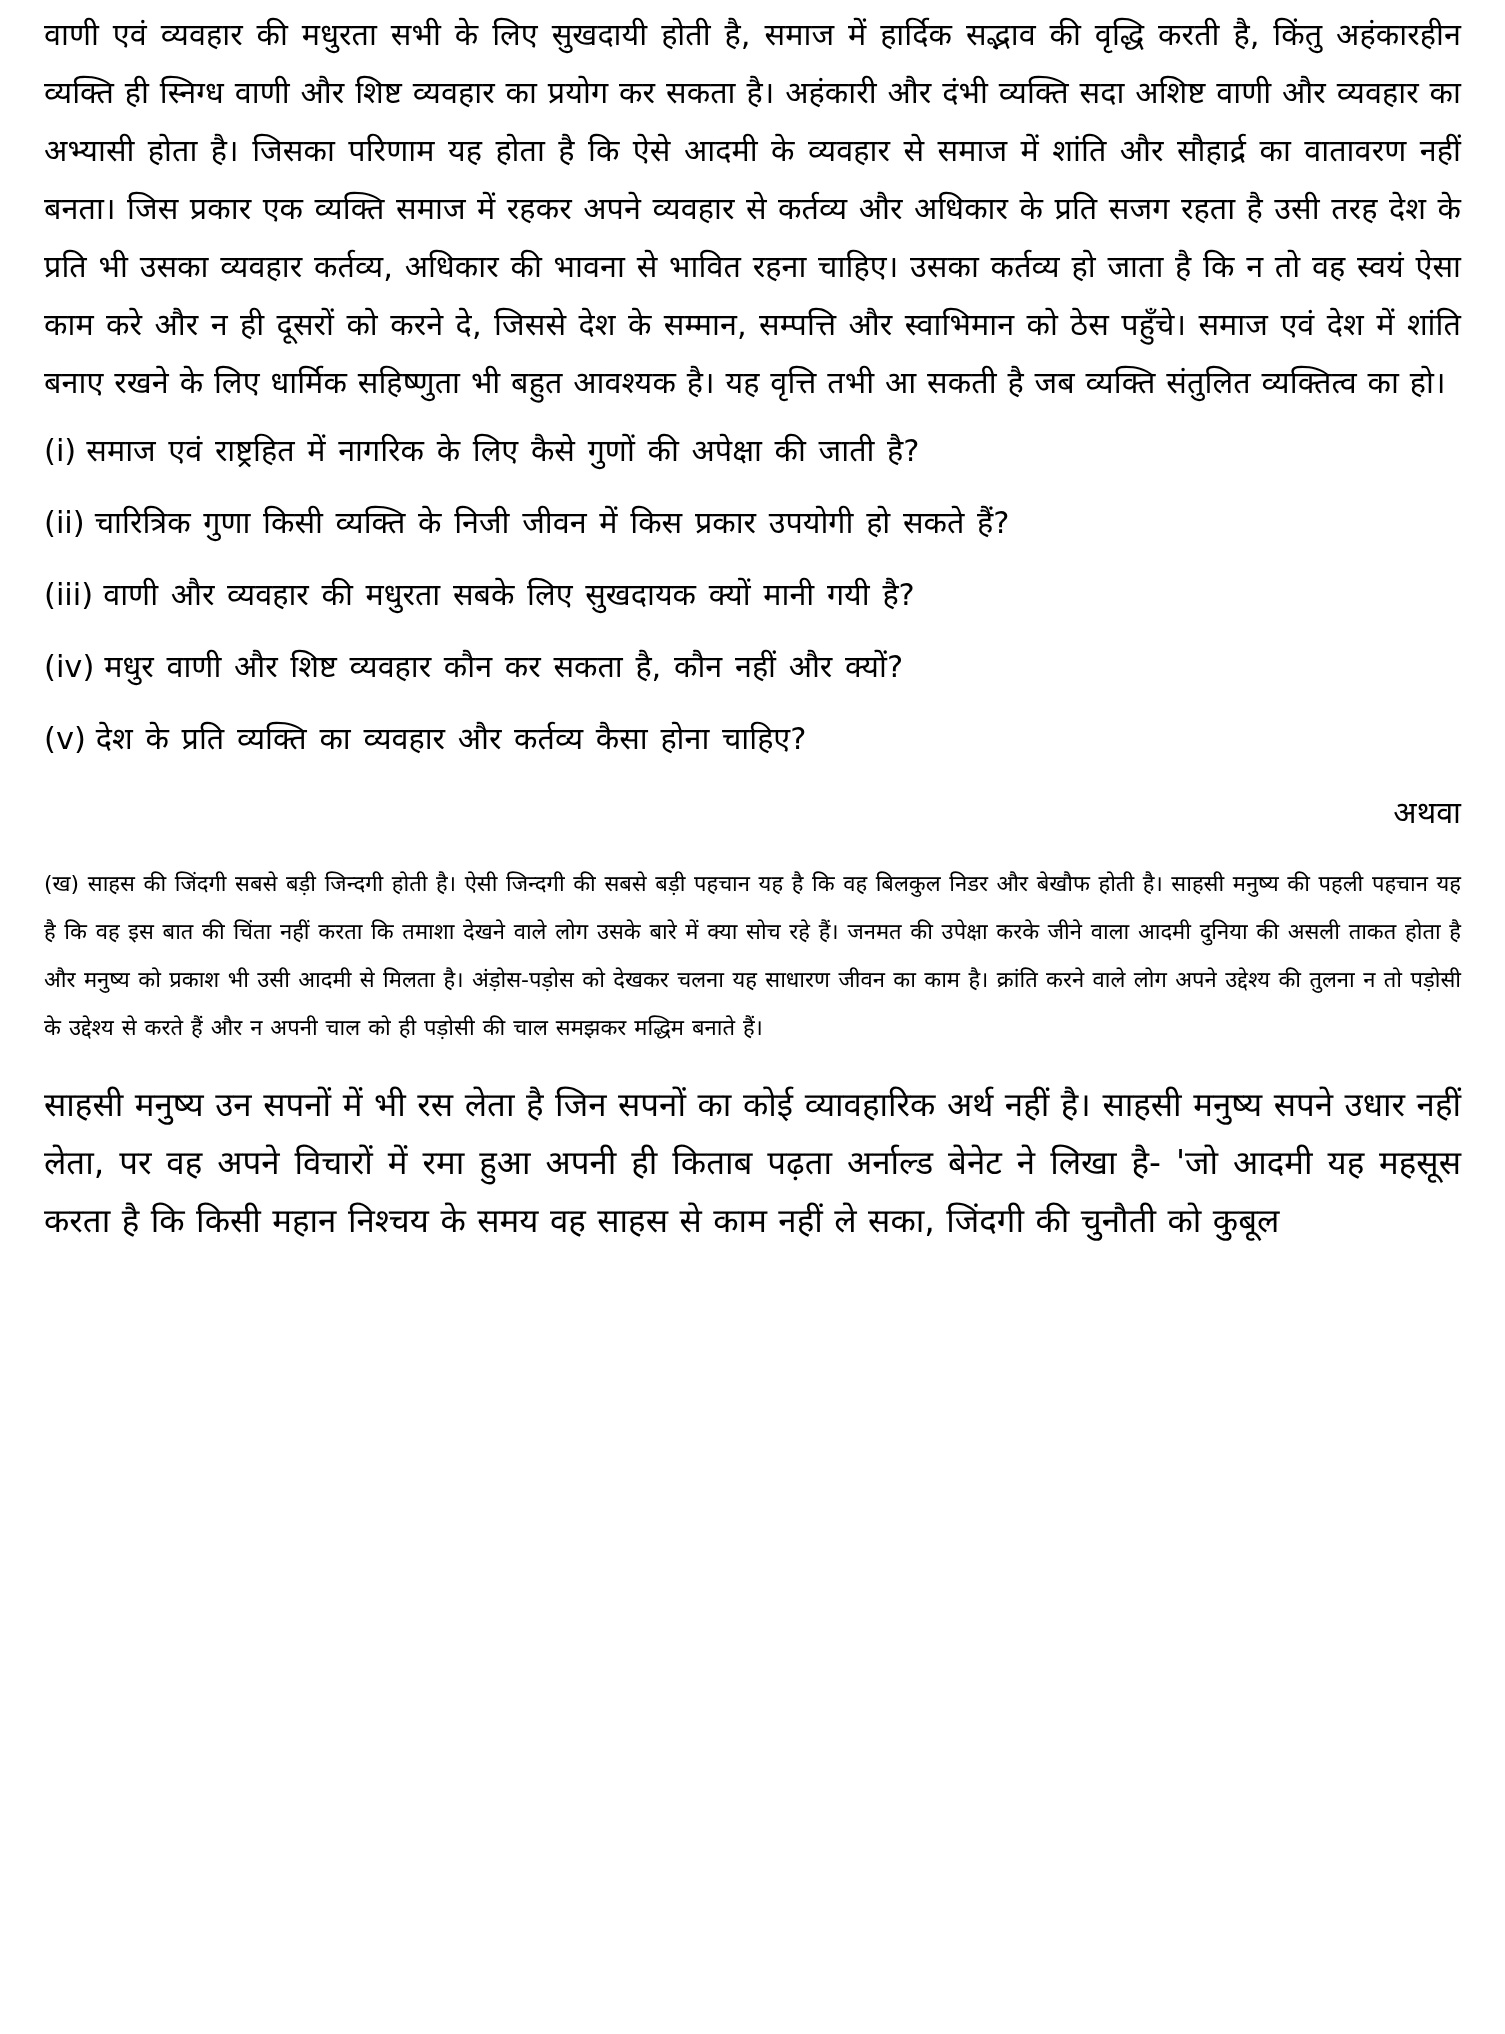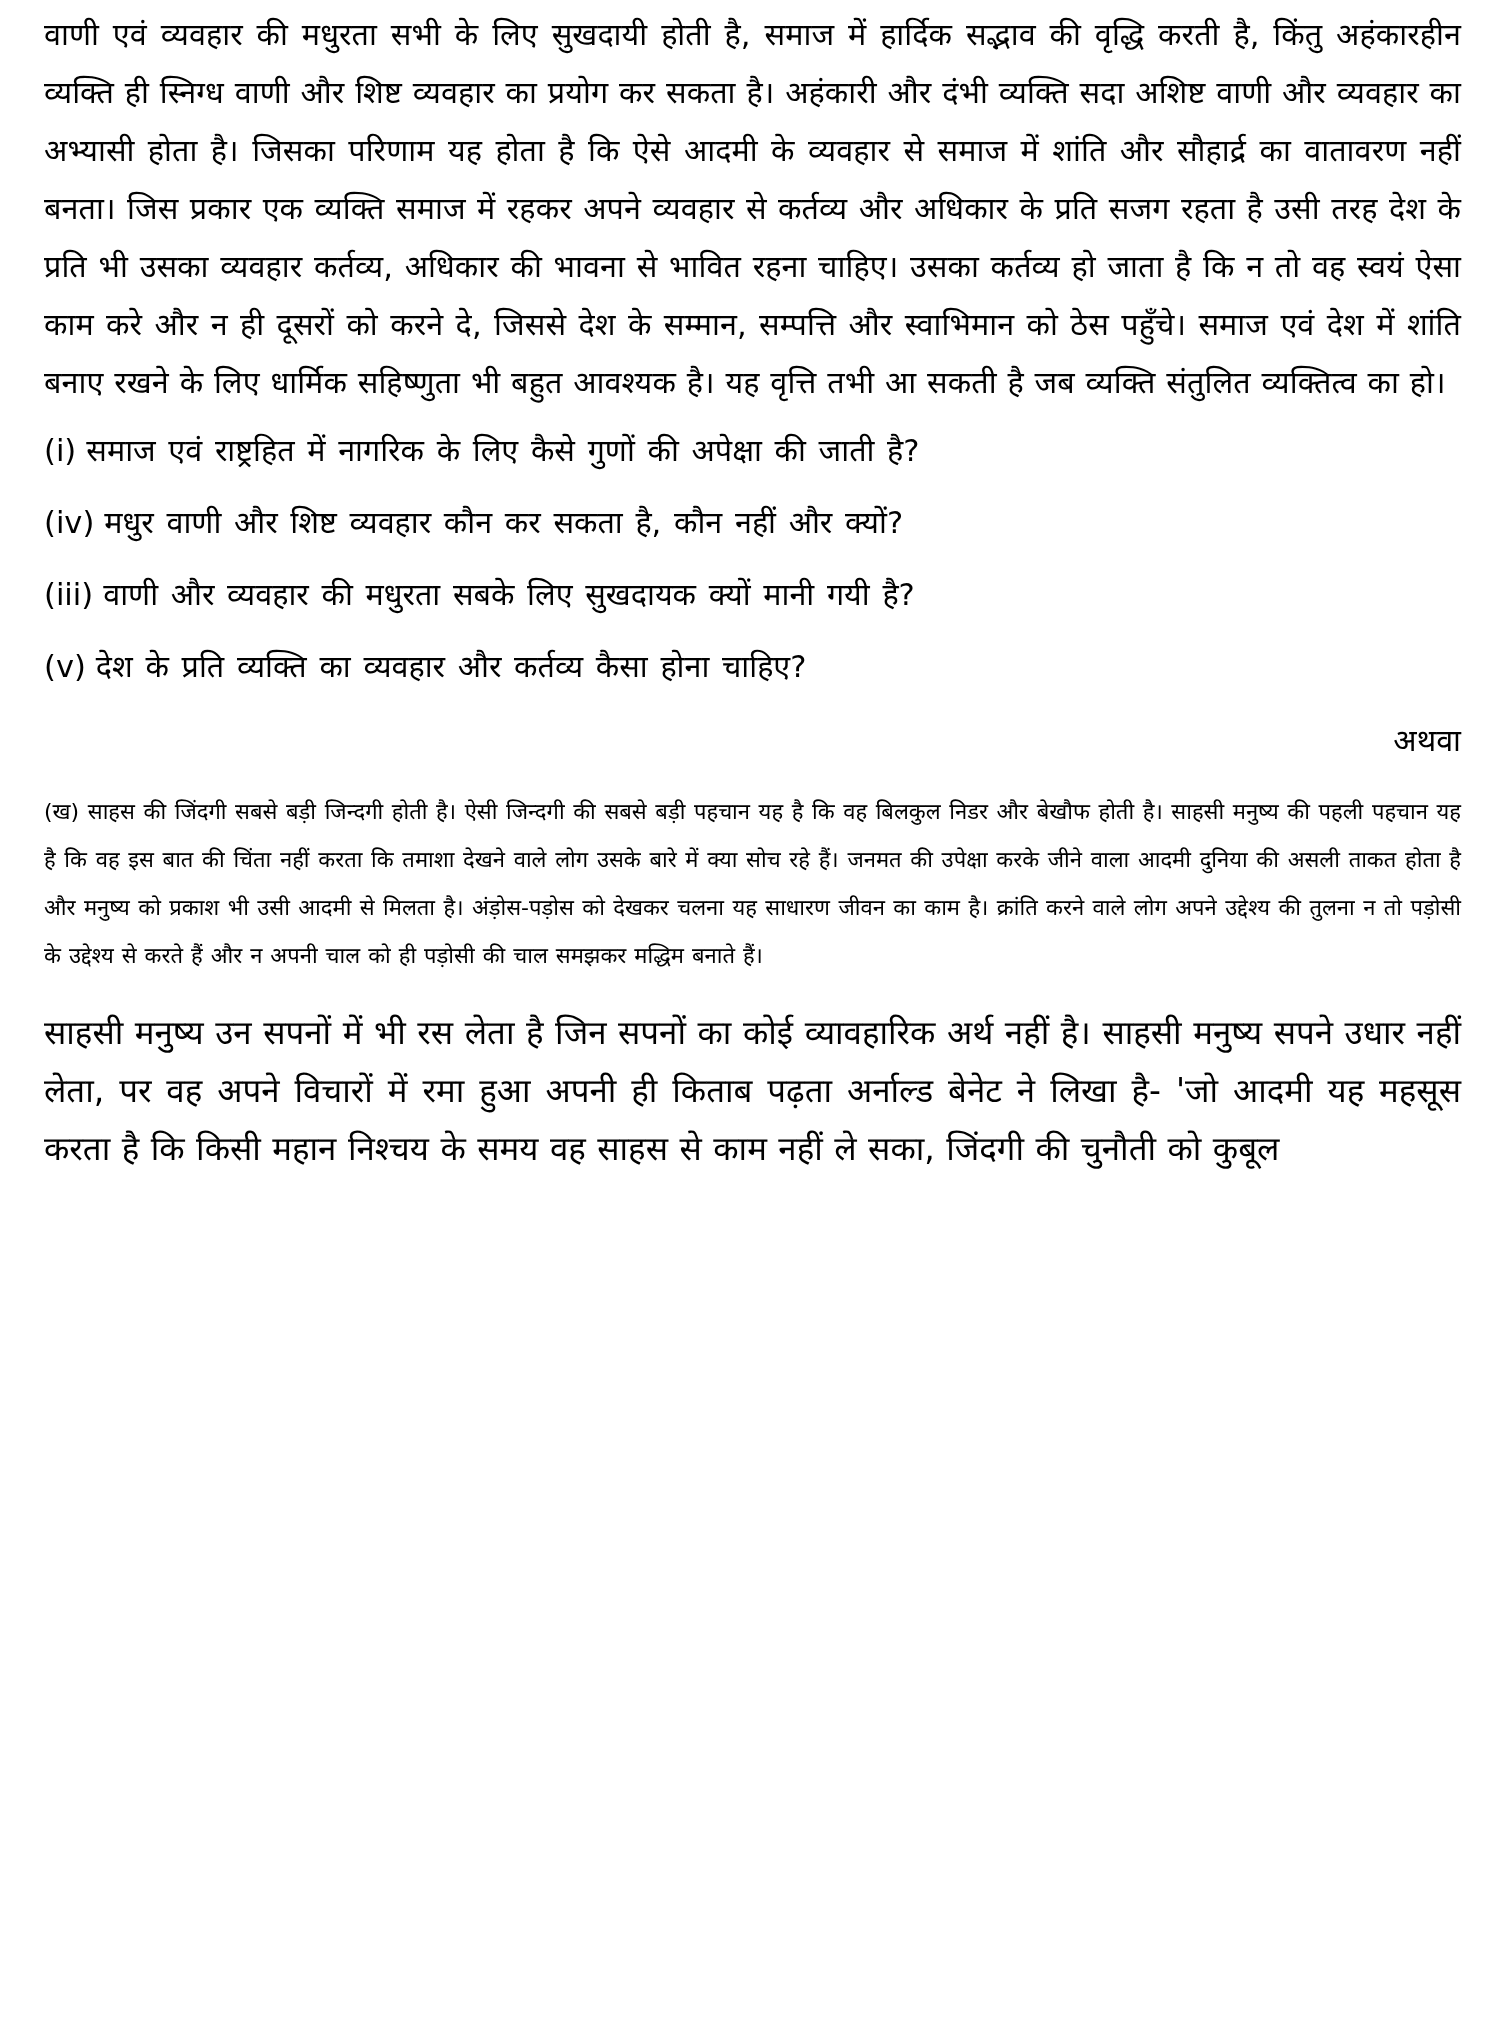--- a/index.html
+++ b/index.html
@@ -82,26 +82,30 @@
 <div class="page">
 
   <p class="para first">वाणी एवं व्यवहार की मधुरता सभी के लिए सुखदायी होती है, समाज में हार्दिक सद्भाव की वृद्धि करती है, किंतु अहंकारहीन व्यक्ति ही स्निग्ध वाणी और शिष्ट व्यवहार का प्रयोग कर सकता है। अहंकारी और दंभी व्यक्ति सदा अशिष्ट वाणी और व्यवहार का अभ्यासी होता है। जिसका परिणाम यह होता है कि ऐसे आदमी के व्यवहार से समाज में शांति और सौहार्द्र का वातावरण नहीं बनता। जिस प्रकार एक व्यक्ति समाज में रहकर अपने व्यवहार से कर्तव्य और अधिकार के प्रति सजग रहता है उसी तरह देश के प्रति भी उसका व्यवहार कर्तव्य, अधिकार की भावना से भावित रहना चाहिए। उसका कर्तव्य हो जाता है कि न तो वह स्वयं ऐसा काम करे और न ही दूसरों को करने दे, जिससे देश के सम्मान, सम्पत्ति और स्वाभिमान को ठेस पहुँचे। समाज एवं देश में शांति बनाए रखने के लिए धार्मिक सहिष्णुता भी बहुत आवश्यक है। यह वृत्ति तभी आ सकती है जब व्यक्ति संतुलित व्यक्तित्व का हो।</p>
 
   <ul class="q-list">
     <li class="q-item">
       <span class="q-marker">(i)</span>
       <span class="q-text">समाज एवं राष्ट्रहित में नागरिक के लिए कैसे गुणों की अपेक्षा की जाती है?</span>
     </li>
     <li class="q-item">
-      <span class="q-marker">(iv)</span>
-      <span class="q-text">मधुर वाणी और शिष्ट व्यवहार कौन कर सकता है, कौन नहीं और क्यों?</span>
+      <span class="q-marker">(ii)</span>
+      <span class="q-text">चारित्रिक गुणा किसी व्यक्ति के निजी जीवन में किस प्रकार उपयोगी हो सकते हैं?</span>
     </li>
     <li class="q-item">
       <span class="q-marker">(iii)</span>
       <span class="q-text">वाणी और व्यवहार की मधुरता सबके लिए सुखदायक क्यों मानी गयी है?</span>
+    </li>
+    <li class="q-item">
+      <span class="q-marker">(iv)</span>
+      <span class="q-text">मधुर वाणी और शिष्ट व्यवहार कौन कर सकता है, कौन नहीं और क्यों?</span>
     </li>
     <li class="q-item">
       <span class="q-marker">(v)</span>
       <span class="q-text">देश के प्रति व्यक्ति का व्यवहार और कर्तव्य कैसा होना चाहिए?</span>
     </li>
   </ul>
 
   <div class="athava">अथवा</div>
 
   <p class="passage-b"><span>(ख)</span> <span>साहस की जिंदगी सबसे बड़ी जिन्दगी होती है। ऐसी जिन्दगी की सबसे बड़ी पहचान यह है कि वह बिलकुल निडर और बेखौफ होती है। साहसी मनुष्य की पहली पहचान यह है कि वह इस बात की चिंता नहीं करता कि तमाशा देखने वाले लोग उसके बारे में क्या सोच रहे हैं। जनमत की उपेक्षा करके जीने वाला आदमी दुनिया की असली ताकत होता है और मनुष्य को प्रकाश भी उसी आदमी से मिलता है। अंड़ोस-पड़ोस को देखकर चलना यह साधारण जीवन का काम है। क्रांति करने वाले लोग अपने उद्देश्य की तुलना न तो पड़ोसी के उद्देश्य से करते हैं और न अपनी चाल को ही पड़ोसी की चाल समझकर मद्धिम बनाते हैं।</span></p>

